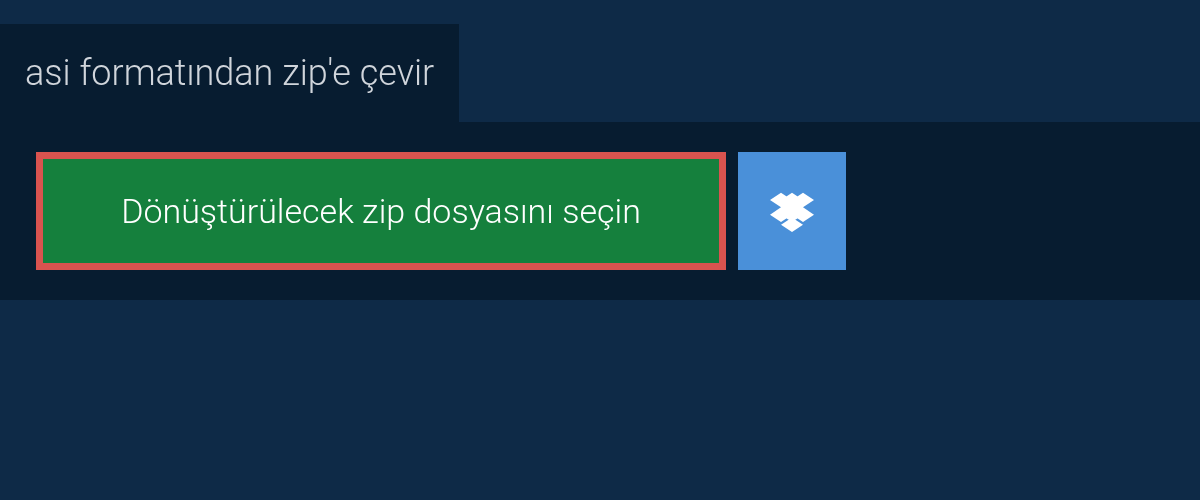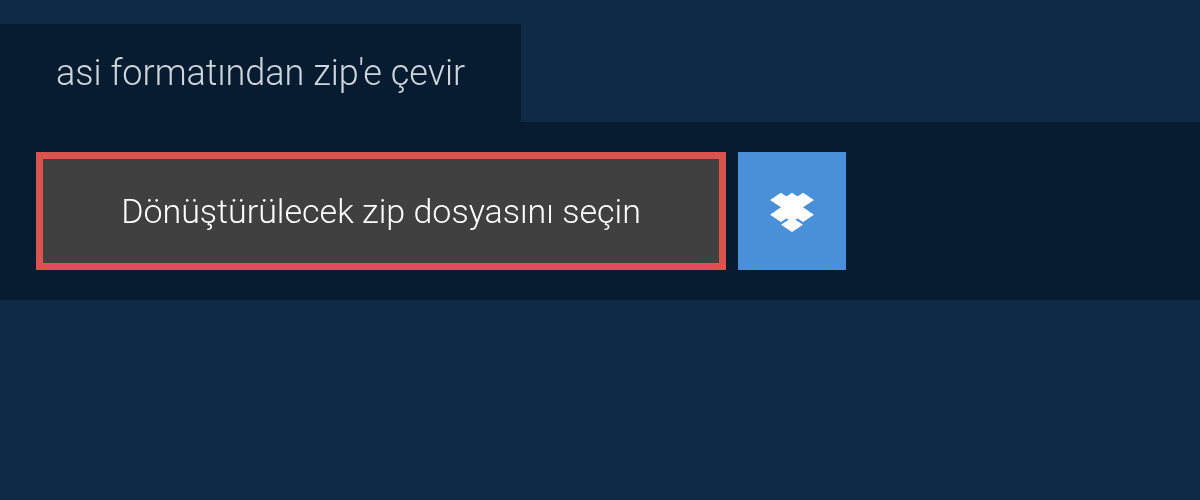--- a/index.html
+++ b/index.html
@@ -12,35 +12,35 @@
       height: 500px;
       background-color: #0e2a47;
       font-family: -apple-system, BlinkMacSystemFont, "Segoe UI", Roboto, Helvetica, Arial, sans-serif;
       overflow: hidden;
     }
     .header-tab {
       background-color: #071c30;
       color: #d0d5db;
       font-size: 36px;
       font-weight: 300;
-      padding: 28px 56px;
+      padding: 28px 25px;
       display: inline-block;
       margin-top: 24px;
     }
     .upload-panel {
       background-color: #071c30;
       margin-top: 0;
       padding: 30px 36px;
       display: flex;
       align-items: center;
       gap: 12px;
       width: 100%;
     }
     .select-file-button {
-      background-color: #404040;
+      background-color: #15803d;
       border: 7px solid #d9534f;
       color: #ffffff;
       font-size: 34px;
       font-weight: 300;
       padding: 32px 48px;
       cursor: pointer;
       text-align: center;
       flex: 0 0 auto;
       width: 690px;
     }

